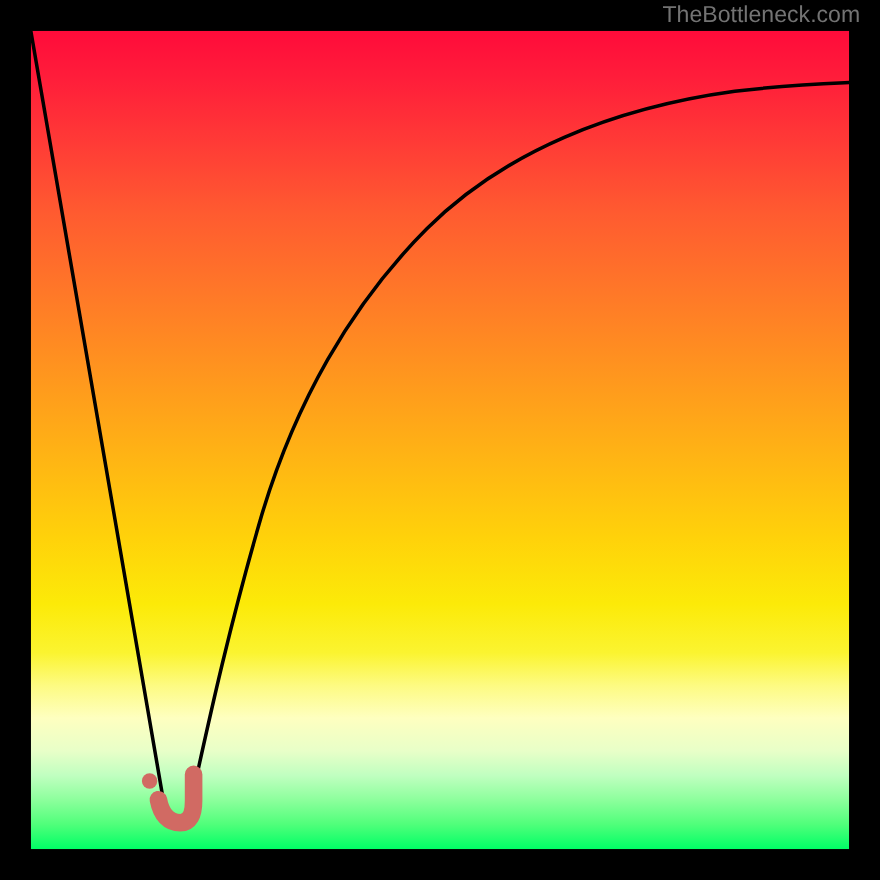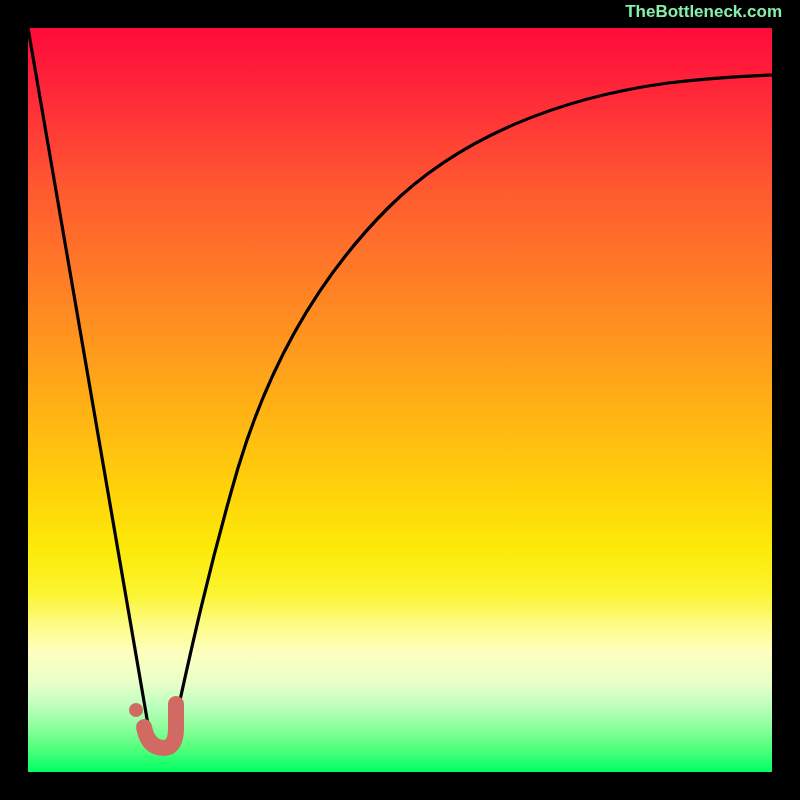--- a/index.html
+++ b/index.html
@@ -1,23 +1,23 @@
 <!DOCTYPE html>
 <html><head>
 <meta charset="utf-8">
 <style>
   * { margin: 0; padding: 0; box-sizing: border-box; }
   body { width: 800px; height: 800px; background: #000; position: relative; font-family: Arial, sans-serif; }
   .attribution {
     position: absolute;
     top: 2px;
     right: 18px;
-    color: #86efac;
-    font-size: 17px;
-    font-weight: 700;
+    color: #737373;
+    font-size: 21px;
+    font-weight: 400;
     z-index: 10;
   }
   .plot-area {
     position: absolute;
     left: 28px;
     top: 28px;
     width: 744px;
     height: 744px;
     overflow: hidden;
   }

